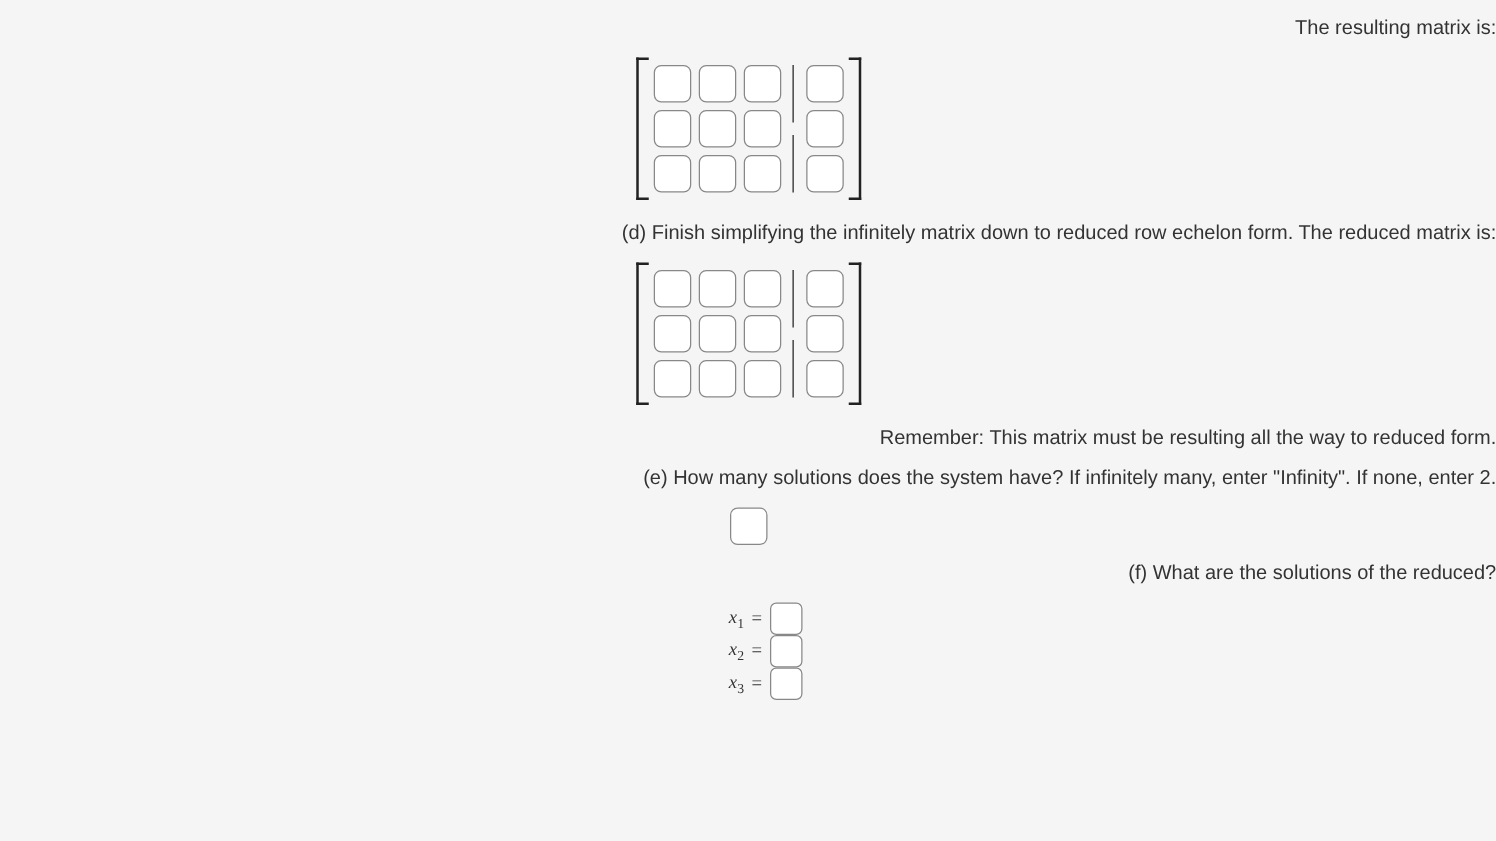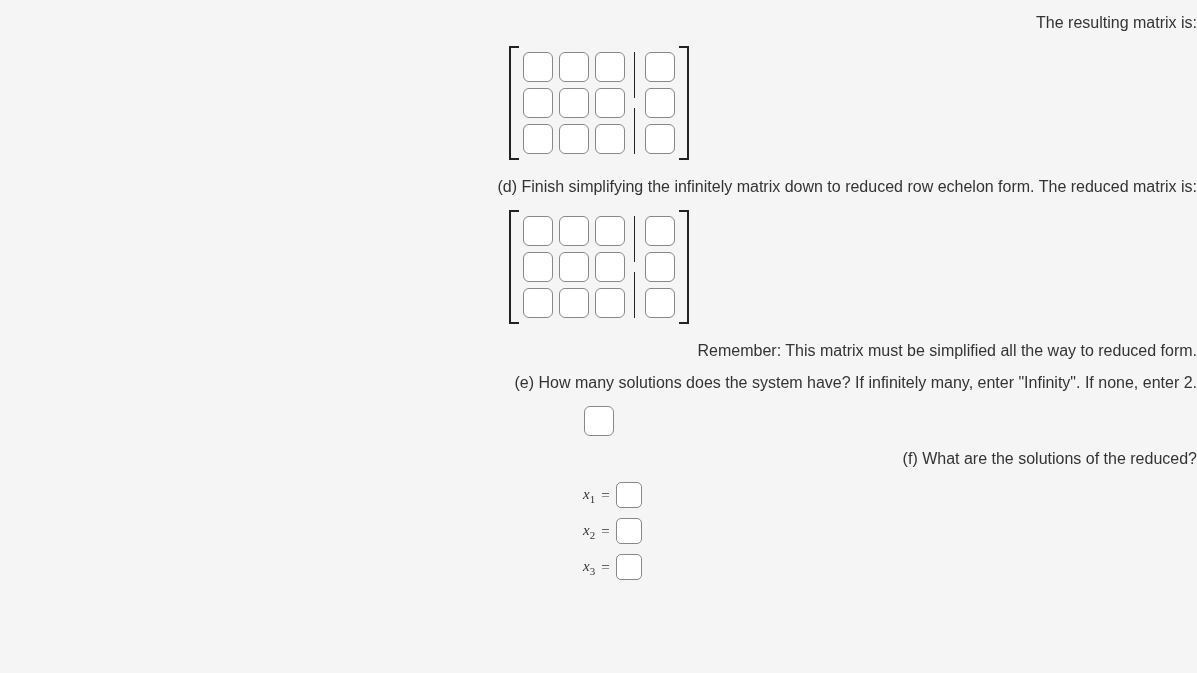--- a/index.html
+++ b/index.html
@@ -92,21 +92,21 @@
       margin: 14px 0;
     }
     .solutions-container {
       display: flex;
       justify-content: center;
       margin: 14px 0;
     }
     .solutions-grid {
       display: flex;
       flex-direction: column;
-      gap: 10px;
+      gap: 0;
     }
     .solution-row {
       display: flex;
       align-items: center;
       gap: 6px;
     }
     .var-label {
       font-family: "Times New Roman", serif;
       font-style: italic;
       font-size: 15px;
@@ -200,21 +200,21 @@
       <div class="matrix-col">
         <input class="cell-input" value="" style="">
         <input class="cell-input" value="" style="">
         <input class="cell-input" value="" style="">
       </div>
     </div>
     <div class="bracket-right"></div>
   </div>
 </div>
 
-<p class="text-line">Remember: This matrix must be simplified all the way to reduced form.</p>
+<p class="text-line">Remember: This matrix must be resulting all the way to reduced form.</p>
 
 <p class="text-line">(e) How many solutions does the system have? If infinitely many, enter "Infinity". If none, enter 2.</p>
 
 <div class="single-input-container">
   <input class="cell-input" value="" style="">
 </div>
 
 <p class="text-line">(f) What are the solutions of the reduced?</p>
 
 <div class="solutions-container">

